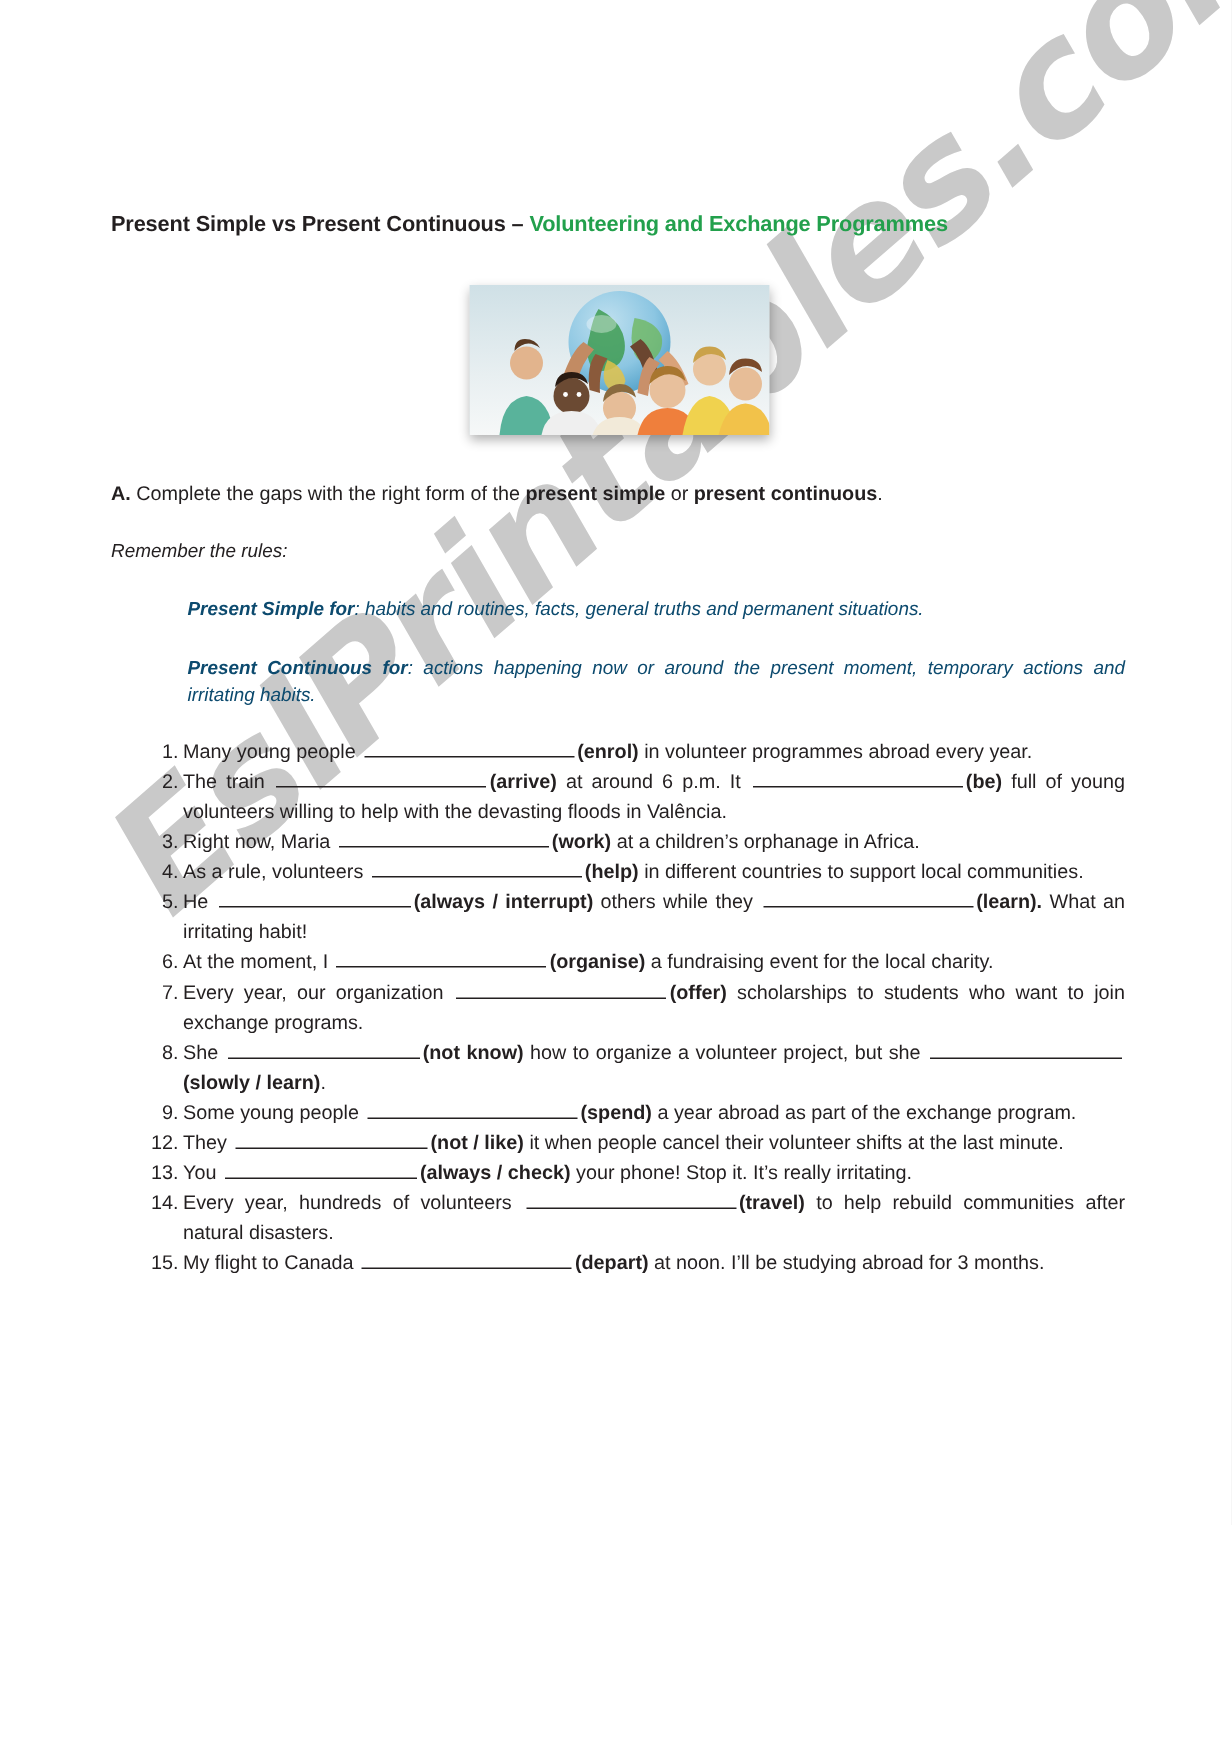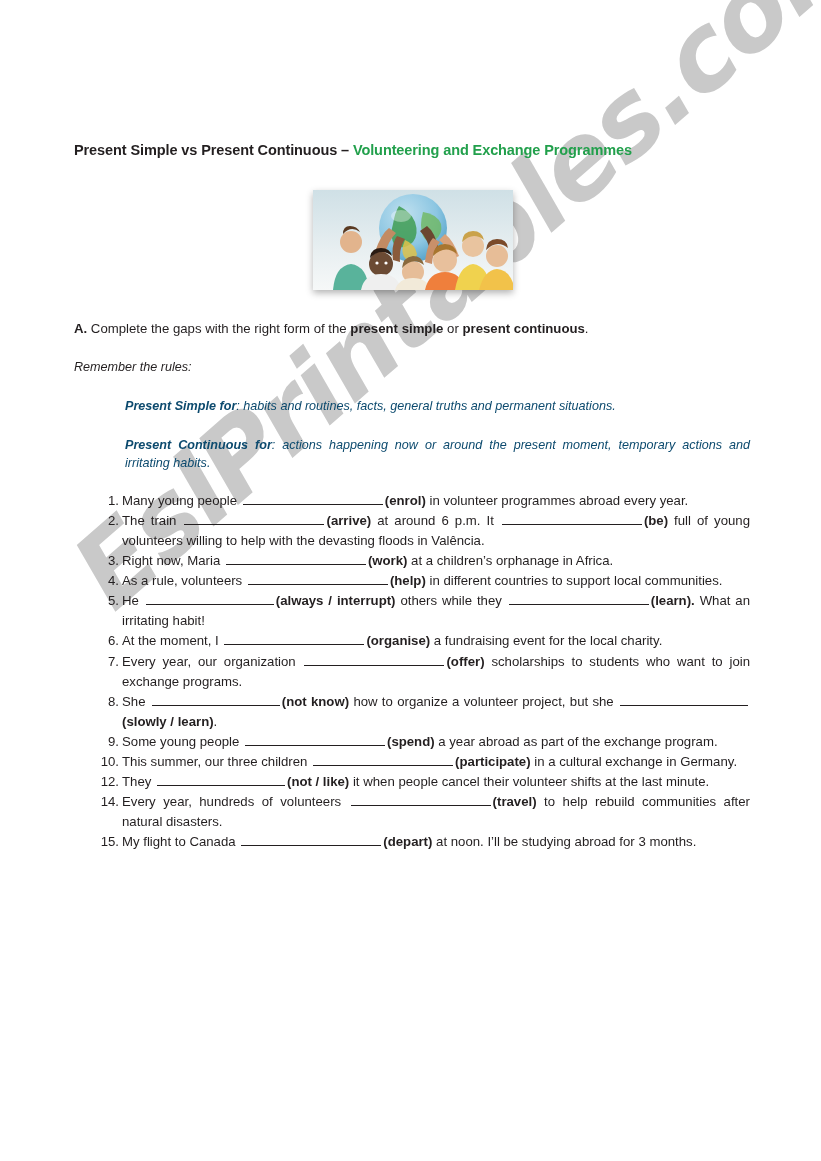--- a/index.html
+++ b/index.html
@@ -232,20 +232,20 @@
     <div id="items">
         <div class="item just"><span class="num">1.</span><span>Many young people </span><span class="blank b-lg"></span><b>(enrol)</b><span> in volunteer programmes abroad every year.</span></div>
         <div class="item just"><span class="num">2.</span><span>The train </span><span class="blank b-lg"></span><b>(arrive)</b><span> at around 6 p.m. It </span><span class="blank b-lg"></span><b>(be)</b><span> full of young volunteers willing to help with the devasting floods in Valência.</span></div>
         <div class="item just"><span class="num">3.</span><span>Right now, Maria </span><span class="blank b-lg"></span><b>(work)</b><span> at a children’s orphanage in Africa.</span></div>
         <div class="item just"><span class="num">4.</span><span>As a rule, volunteers </span><span class="blank b-lg"></span><b>(help)</b><span> in different countries to support local communities.</span></div>
         <div class="item just"><span class="num">5.</span><span>He </span><span class="blank b-md"></span><b>(always / interrupt)</b><span> others while they </span><span class="blank b-lg"></span><b>(learn).</b><span> What an irritating habit!</span></div>
         <div class="item just"><span class="num">6.</span><span>At the moment, I </span><span class="blank b-lg"></span><b>(organise)</b><span> a fundraising event for the local charity.</span></div>
         <div class="item just"><span class="num">7.</span><span>Every year, our organization </span><span class="blank b-lg"></span><b>(offer)</b><span> scholarships to students who want to join exchange programs.</span></div>
         <div class="item just"><span class="num">8.</span><span>She </span><span class="blank b-md"></span><b>(not know)</b><span> how to organize a volunteer project, but she </span><span class="blank b-md"></span><b>(slowly / learn)</b><span>.</span></div>
         <div class="item just"><span class="num">9.</span><span>Some young people </span><span class="blank b-lg"></span><b>(spend)</b><span> a year abroad as part of the exchange program.</span></div>
-        <div class="item just"><span class="num">10.</span><span>This summer, our three children </span><span class="blank b-lg"></span><b>(participate)</b><span> in a cultural exchange in Germany.</span></div>
         <div class="item just"><span class="num">12.</span><span>They </span><span class="blank b-md"></span><b>(not / like)</b><span> it when people cancel their volunteer shifts at the last minute.</span></div>
+        <div class="item just"><span class="num">13.</span><span>You </span><span class="blank b-md"></span><b>(always / check)</b><span> your phone! Stop it. It’s really irritating.</span></div>
         <div class="item just"><span class="num">14.</span><span>Every year, hundreds of volunteers </span><span class="blank b-lg"></span><b>(travel)</b><span> to help rebuild communities after natural disasters.</span></div>
         <div class="item just"><span class="num">15.</span><span>My flight to Canada </span><span class="blank b-lg"></span><b>(depart)</b><span> at noon. I’ll be studying abroad for 3 months.</span></div>
       </div>
 
   </div>
 </div>
 
 </body></html>

